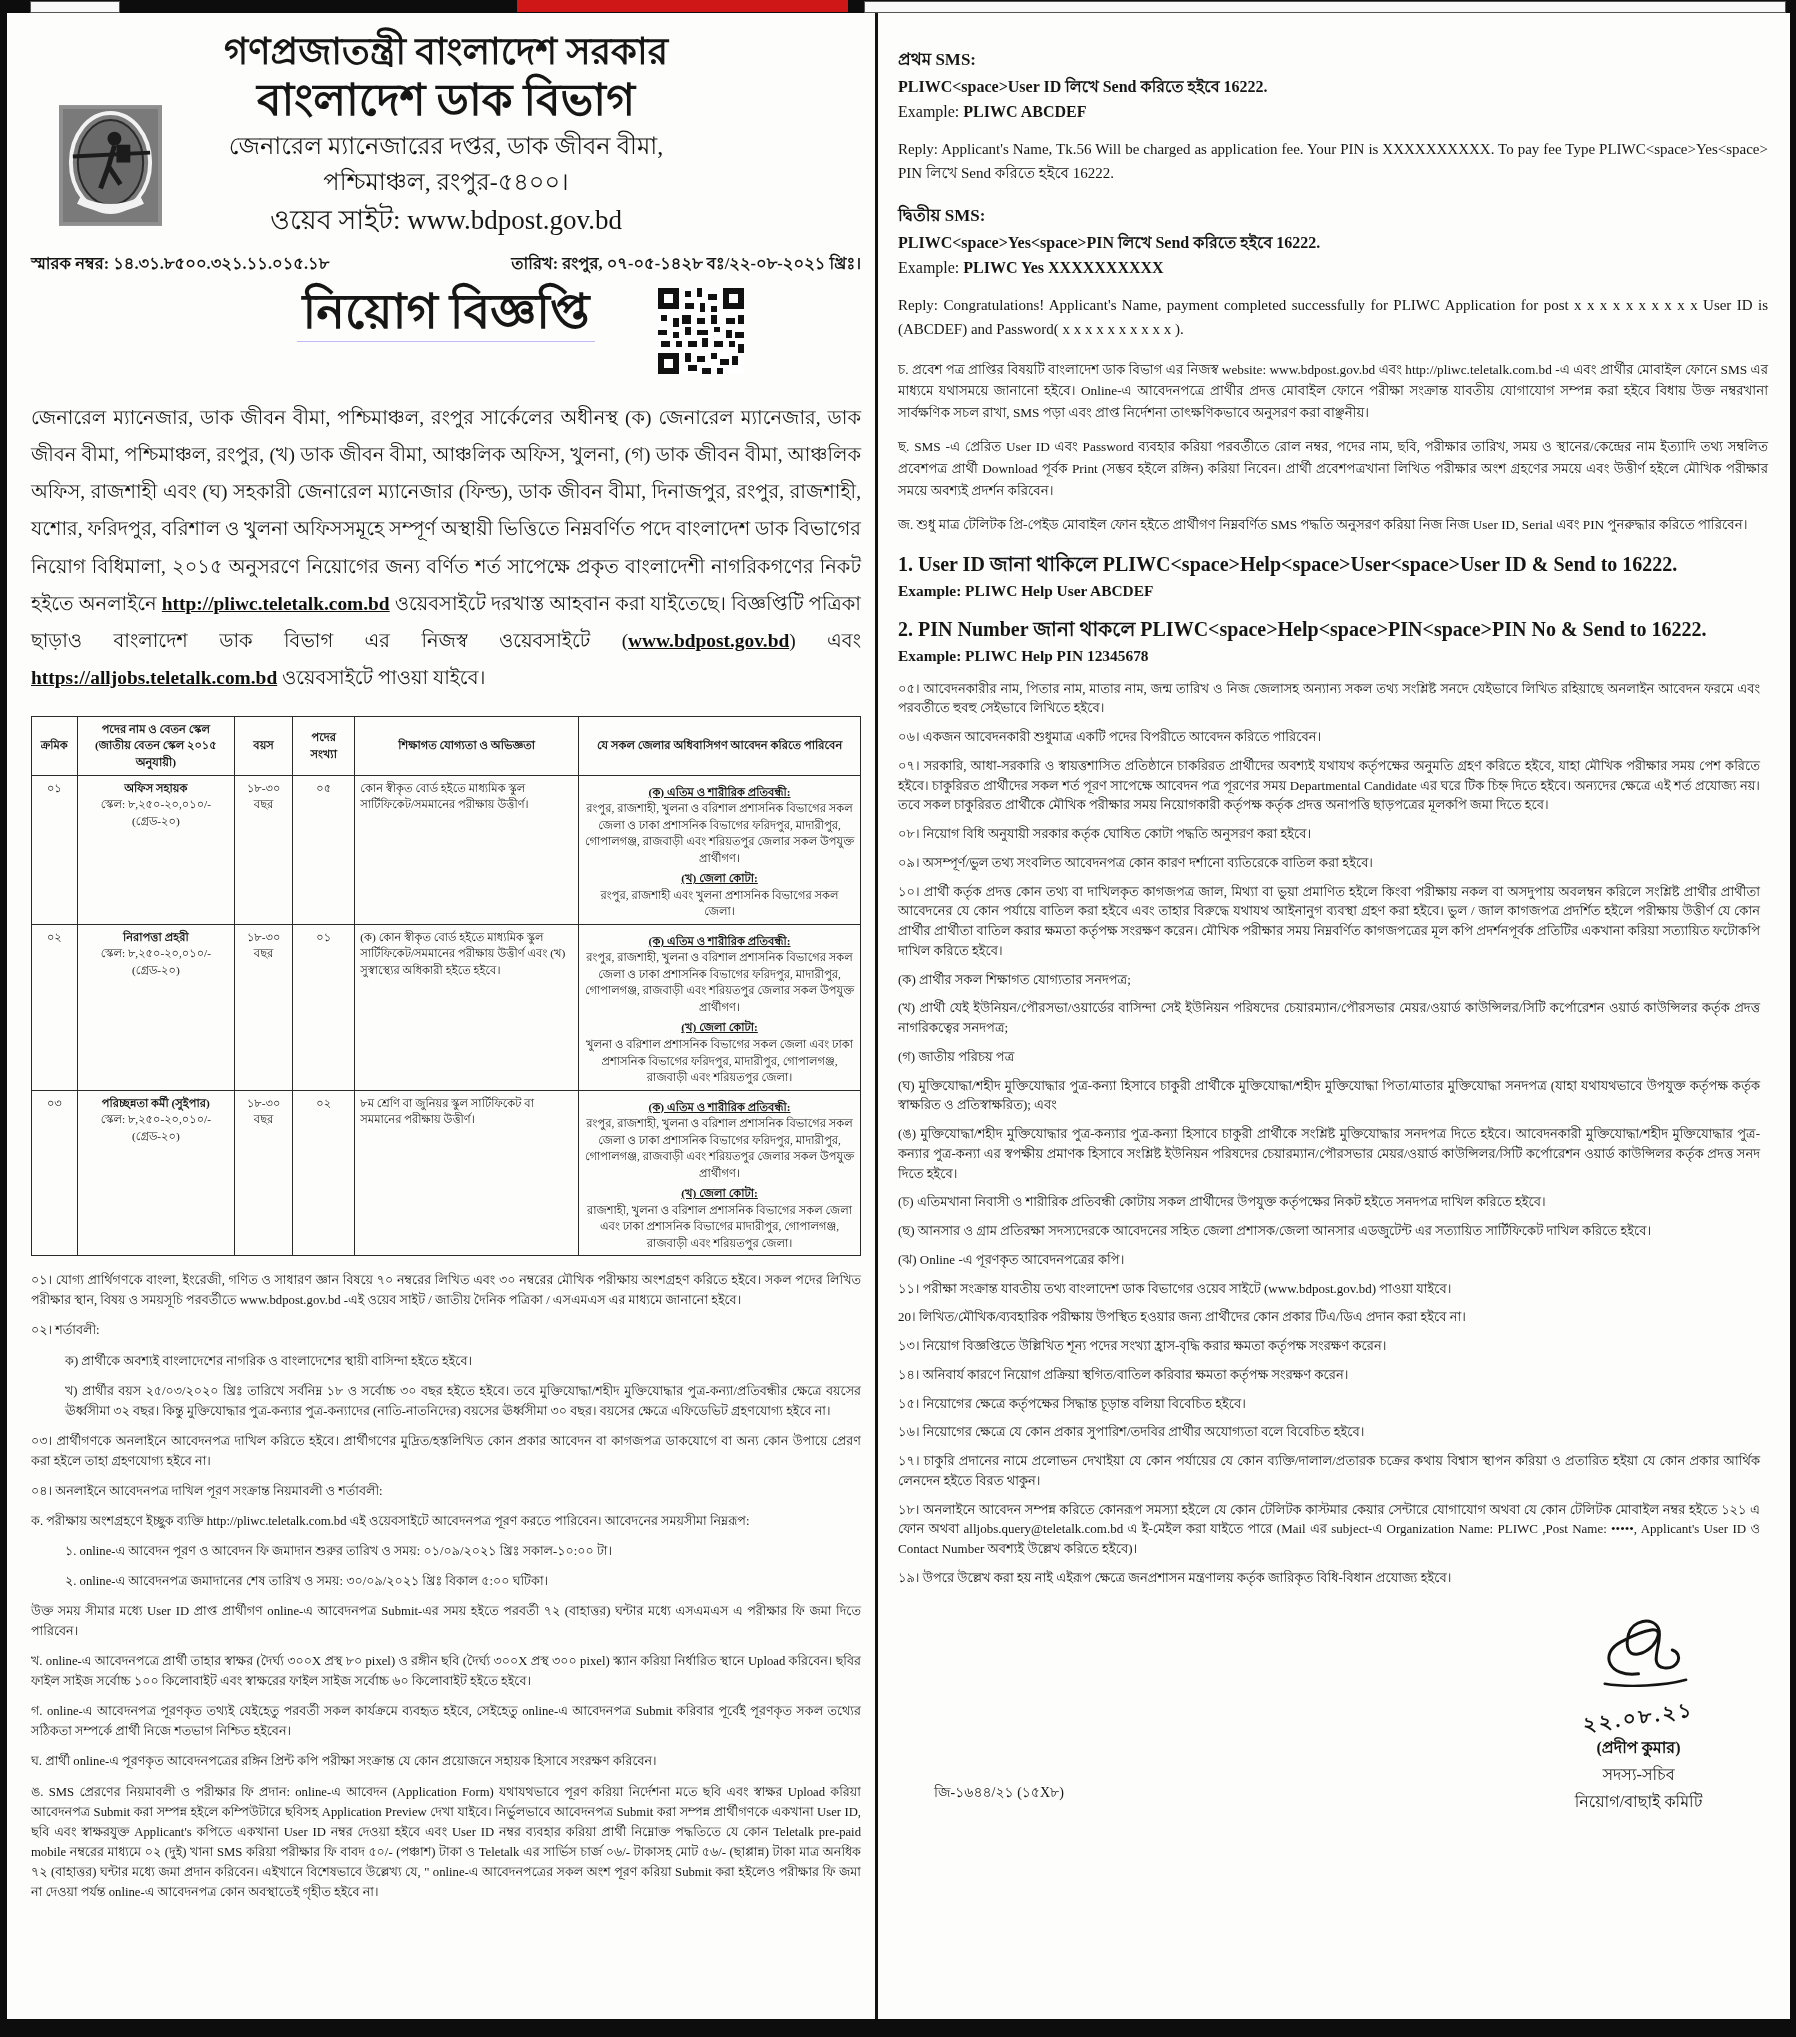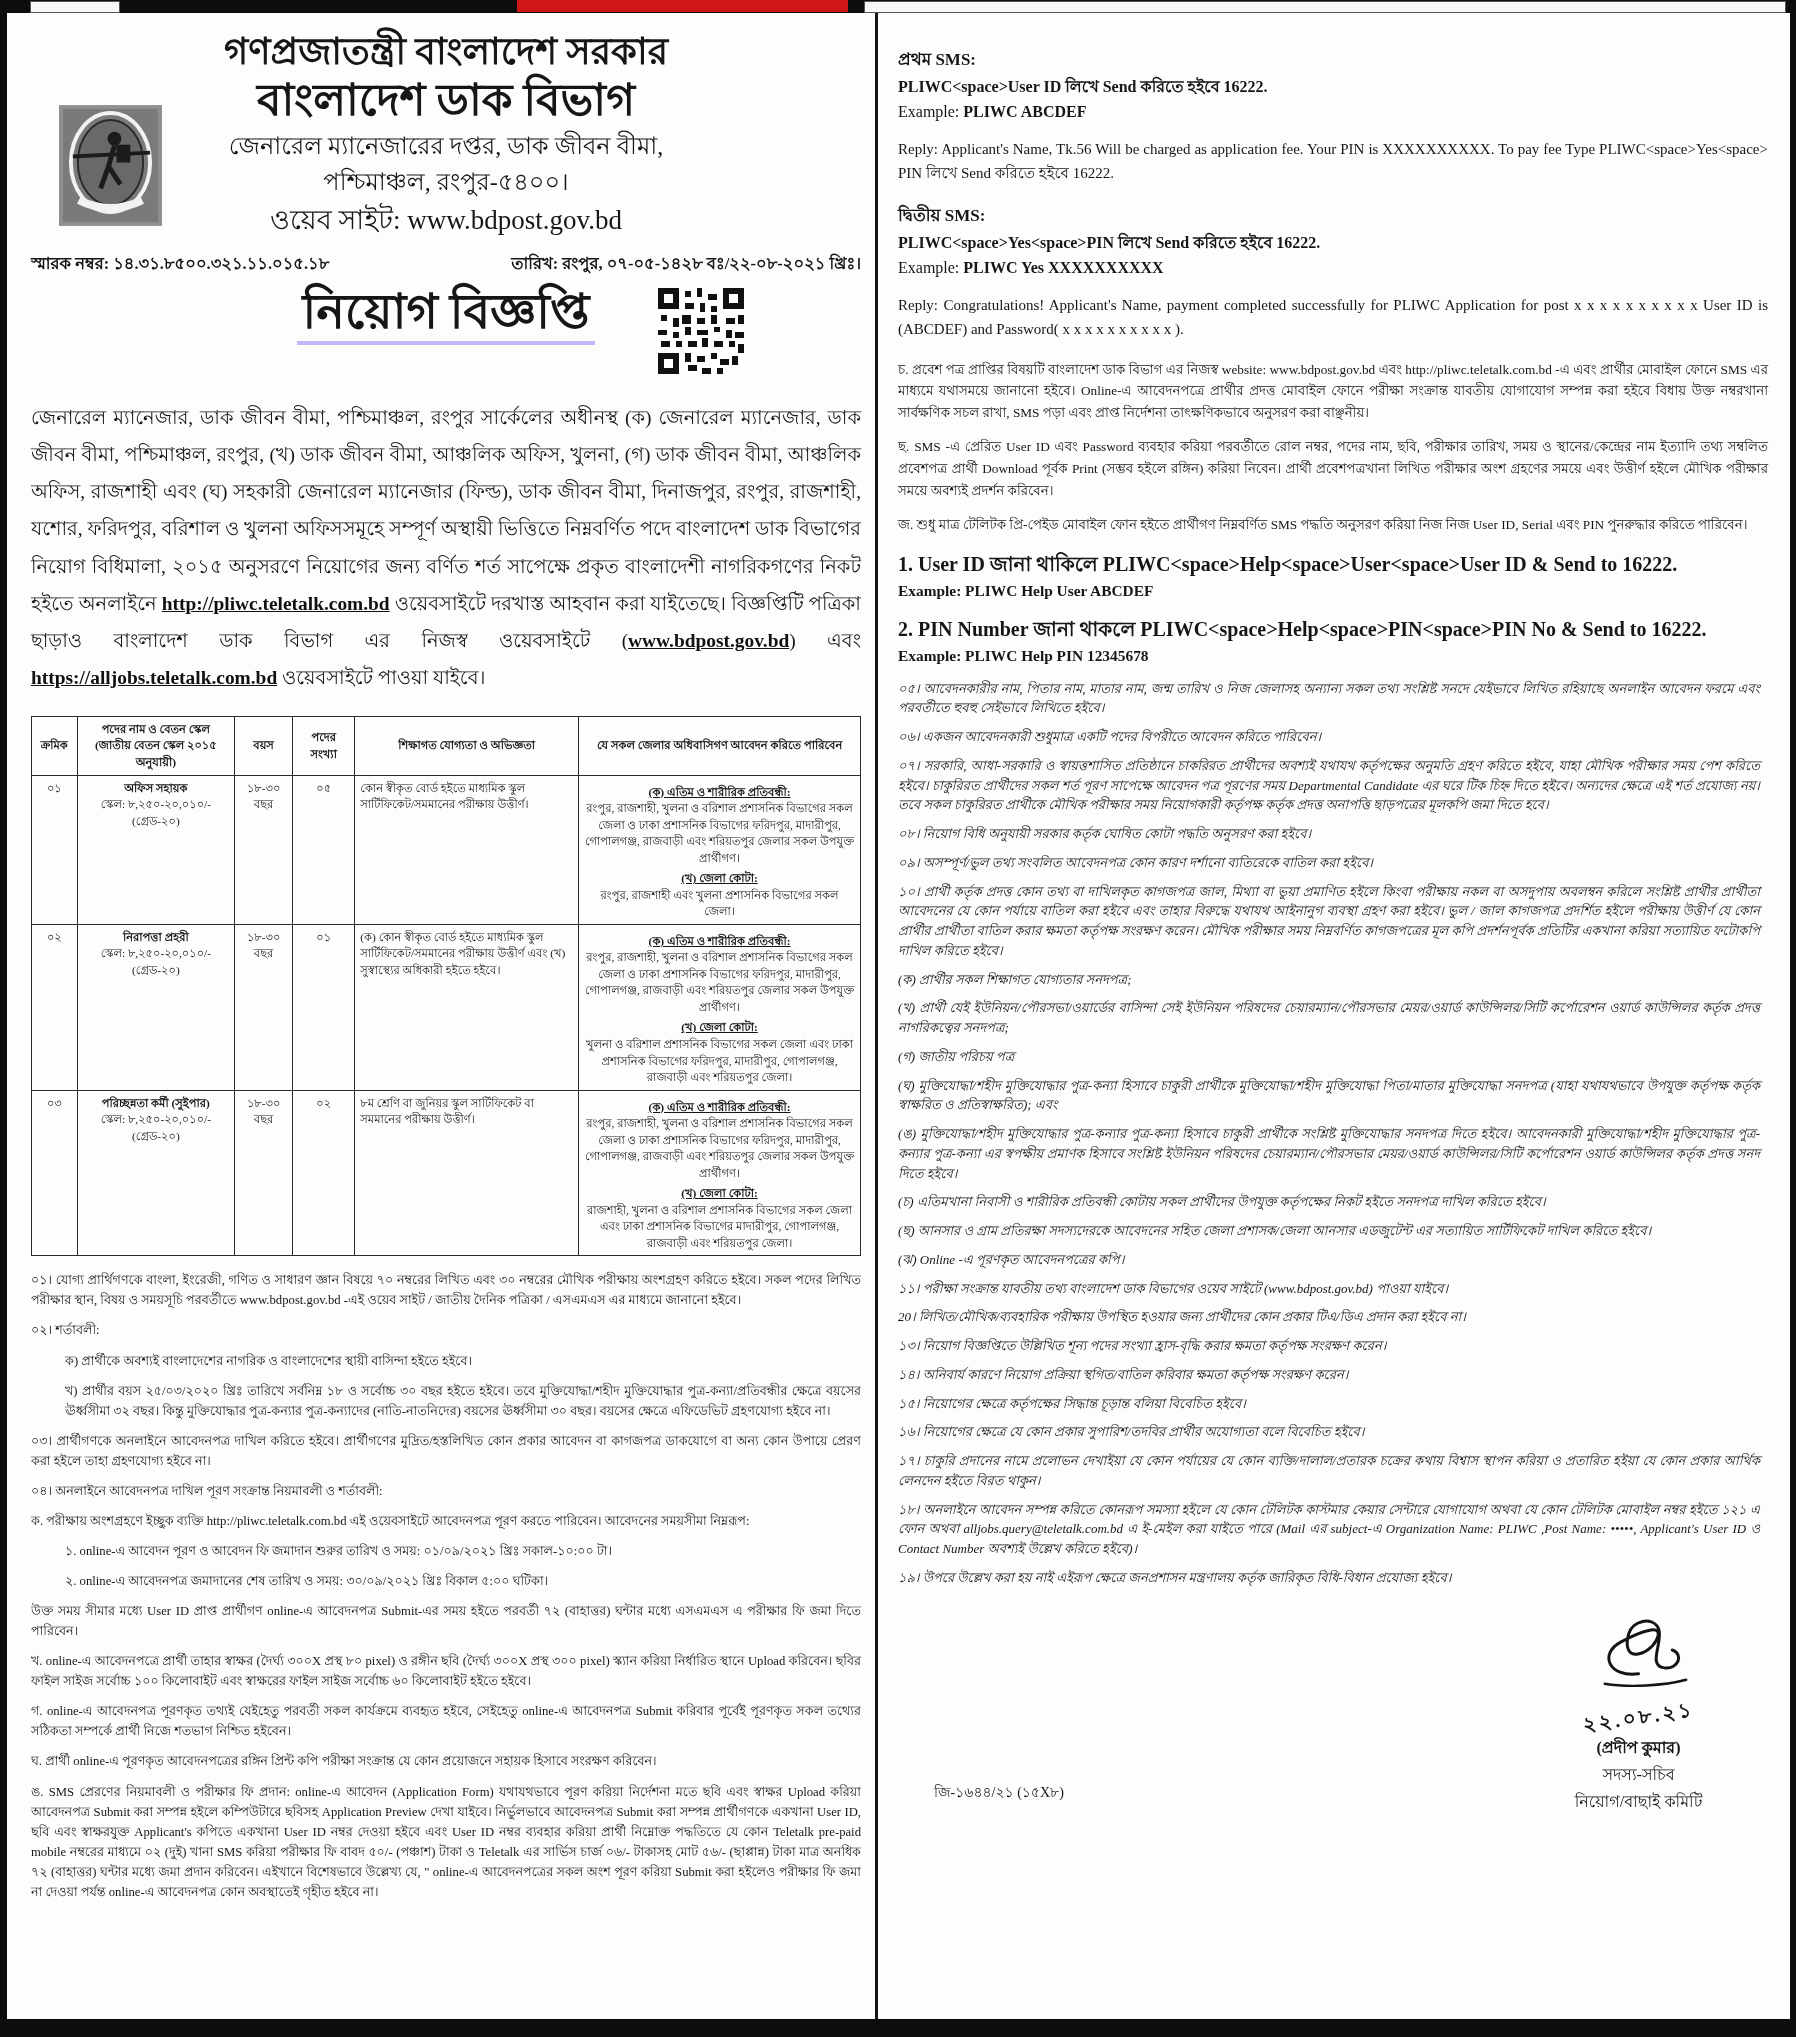--- a/index.html
+++ b/index.html
@@ -22,21 +22,21 @@
 
   
   .hdr{position:relative;text-align:center;}
   .gov-title{font-size:37px;font-weight:bold;letter-spacing:0;line-height:1.25;}
   .dept-title{font-size:44px;font-weight:bold;line-height:1.2;}
   .office-line,.region-line{font-size:24px;line-height:1.5;}
   .web-line{font-size:27px;line-height:1.5;}
   .logo{position:absolute;left:28px;top:76px;width:103px;height:121px;}
   .memo-row{display:flex;justify-content:space-between;font-size:16.4px;margin-top:10px;font-weight:bold;gap:23px;}
   .notice-wrap{position:relative;text-align:center;margin-top:6px;height:101px;}
-  .notice-title{display:inline-block;font-size:48px;font-weight:bold;border-bottom:4px solid #c4b5fd;
+  .notice-title{display:inline-block;font-size:48px;font-weight:bold;border-bottom:1px solid #c4b5fd;
                 padding:0 6px 2px 6px;line-height:1.15;}
   .qr{position:absolute;right:117px;top:4px;width:86px;height:86px;}
 
   .intro{font-size:19.4px;line-height:1.92;text-align:justify;margin-top:14px;font-weight:500;}
   .intro .lnk{font-weight:bold;text-decoration:underline;color:#111;}
 
   
   table.posts{border-collapse:collapse;width:100%;margin-top:16px;font-size:11.4px;line-height:1.45;}
   table.posts th,table.posts td{border:1.6px solid #2a2a2a;padding:4px 5px;vertical-align:top;}
   table.posts th{font-weight:bold;text-align:center;vertical-align:middle;}
@@ -53,21 +53,21 @@
   
   .sms-block{font-size:16px;line-height:1.55;}
   .sms-label{font-weight:bold;font-size:17px;margin:16px 0 2px 0;}
   .sms-cmd{font-weight:bold;margin:0;}
   .sms-example{font-weight:bold;margin:0 0 12px 0;}
   .sms-example .ex{font-weight:normal;}
   .sms-reply{margin:0 0 18px 0;font-size:15px;line-height:1.6;text-align:justify;}
   .rpara{font-size:13.3px;line-height:1.62;text-align:justify;margin:0 0 13px 0;}
   .help-line{font-size:20px;font-weight:bold;margin:0;}
   .help-ex{font-size:15.4px;font-weight:bold;margin:0 0 14px 0;}
-  .pt{font-size:13px;line-height:1.52;text-align:justify;margin:0 8px 9px 0;font-style:italic;}
+  .pt{font-size:13px;line-height:1.52;text-align:justify;margin:0 8px 9px 0;}
 
   .sig-wrap{position:relative;height:219px;margin-top:26px;}
   .ref-no{position:absolute;left:36px;bottom:28px;font-size:14px;}
   .sig{position:absolute;right:60px;top:0;text-align:center;font-size:16px;line-height:1.7;}
   .sig-date{font-size:20px;letter-spacing:3px;transform:rotate(-8deg);font-weight:bold;}
   .sig-name{font-weight:bold;}
 </style>
 </head>
 <body>
 

